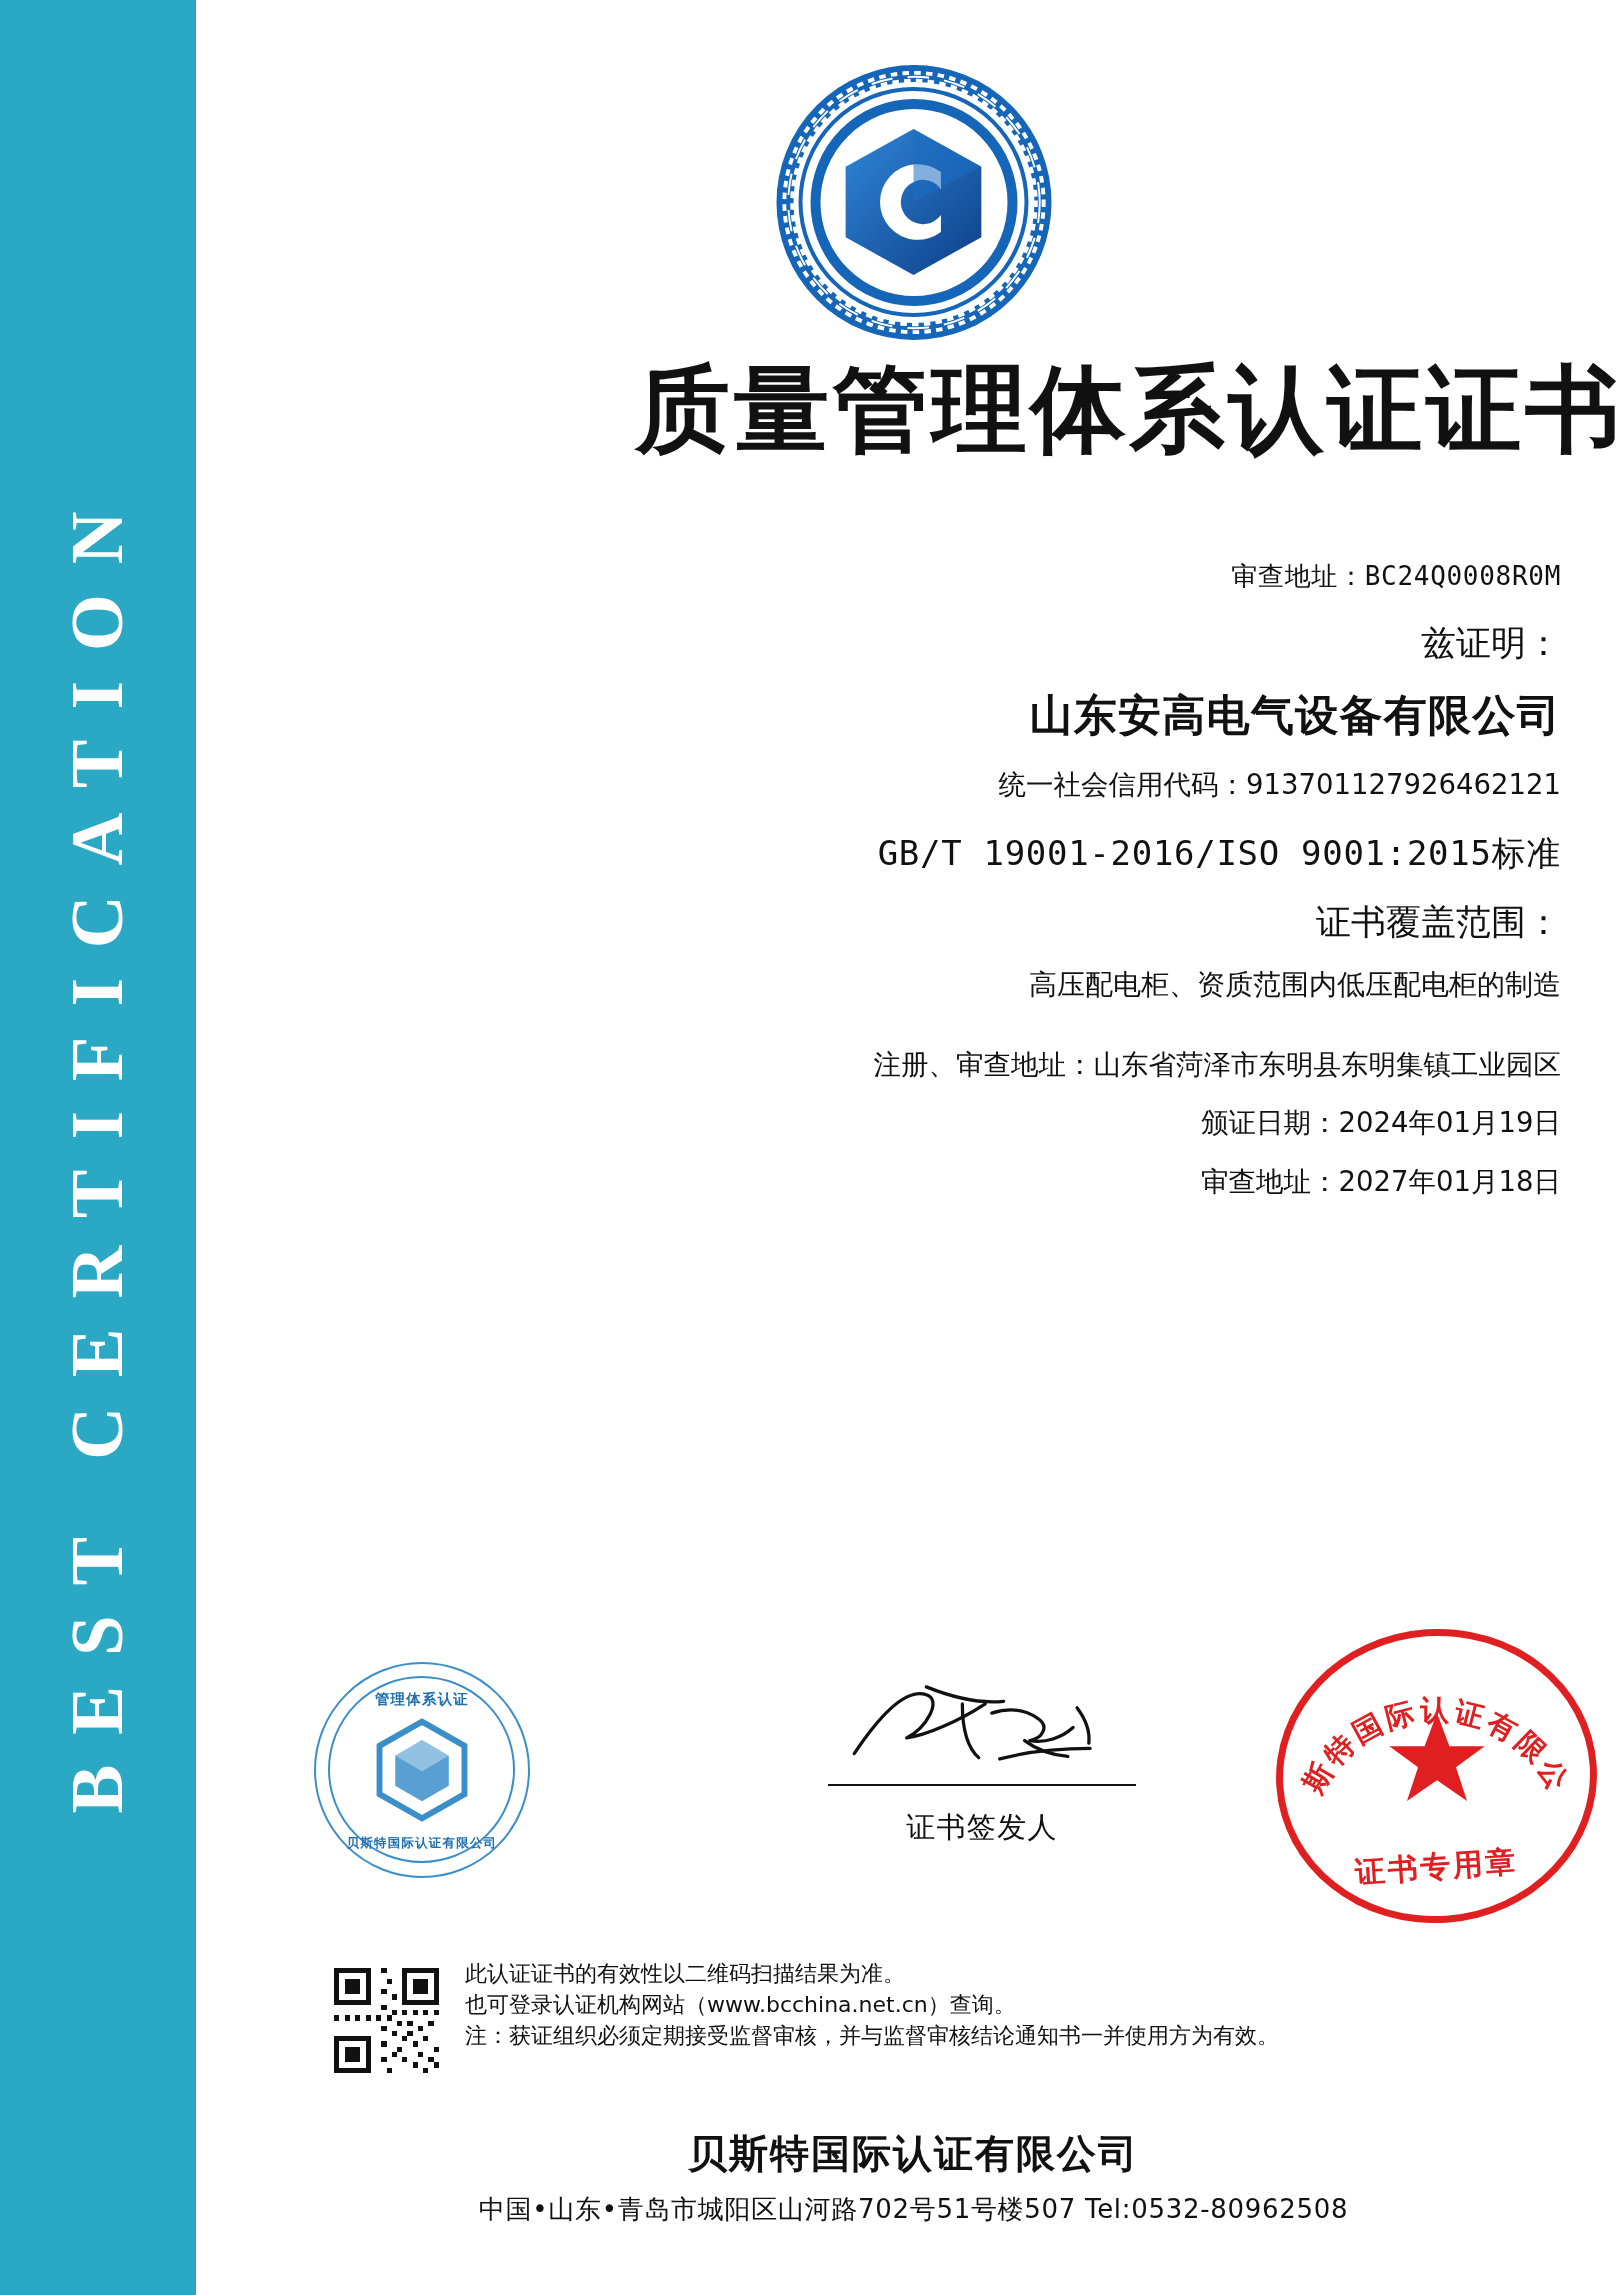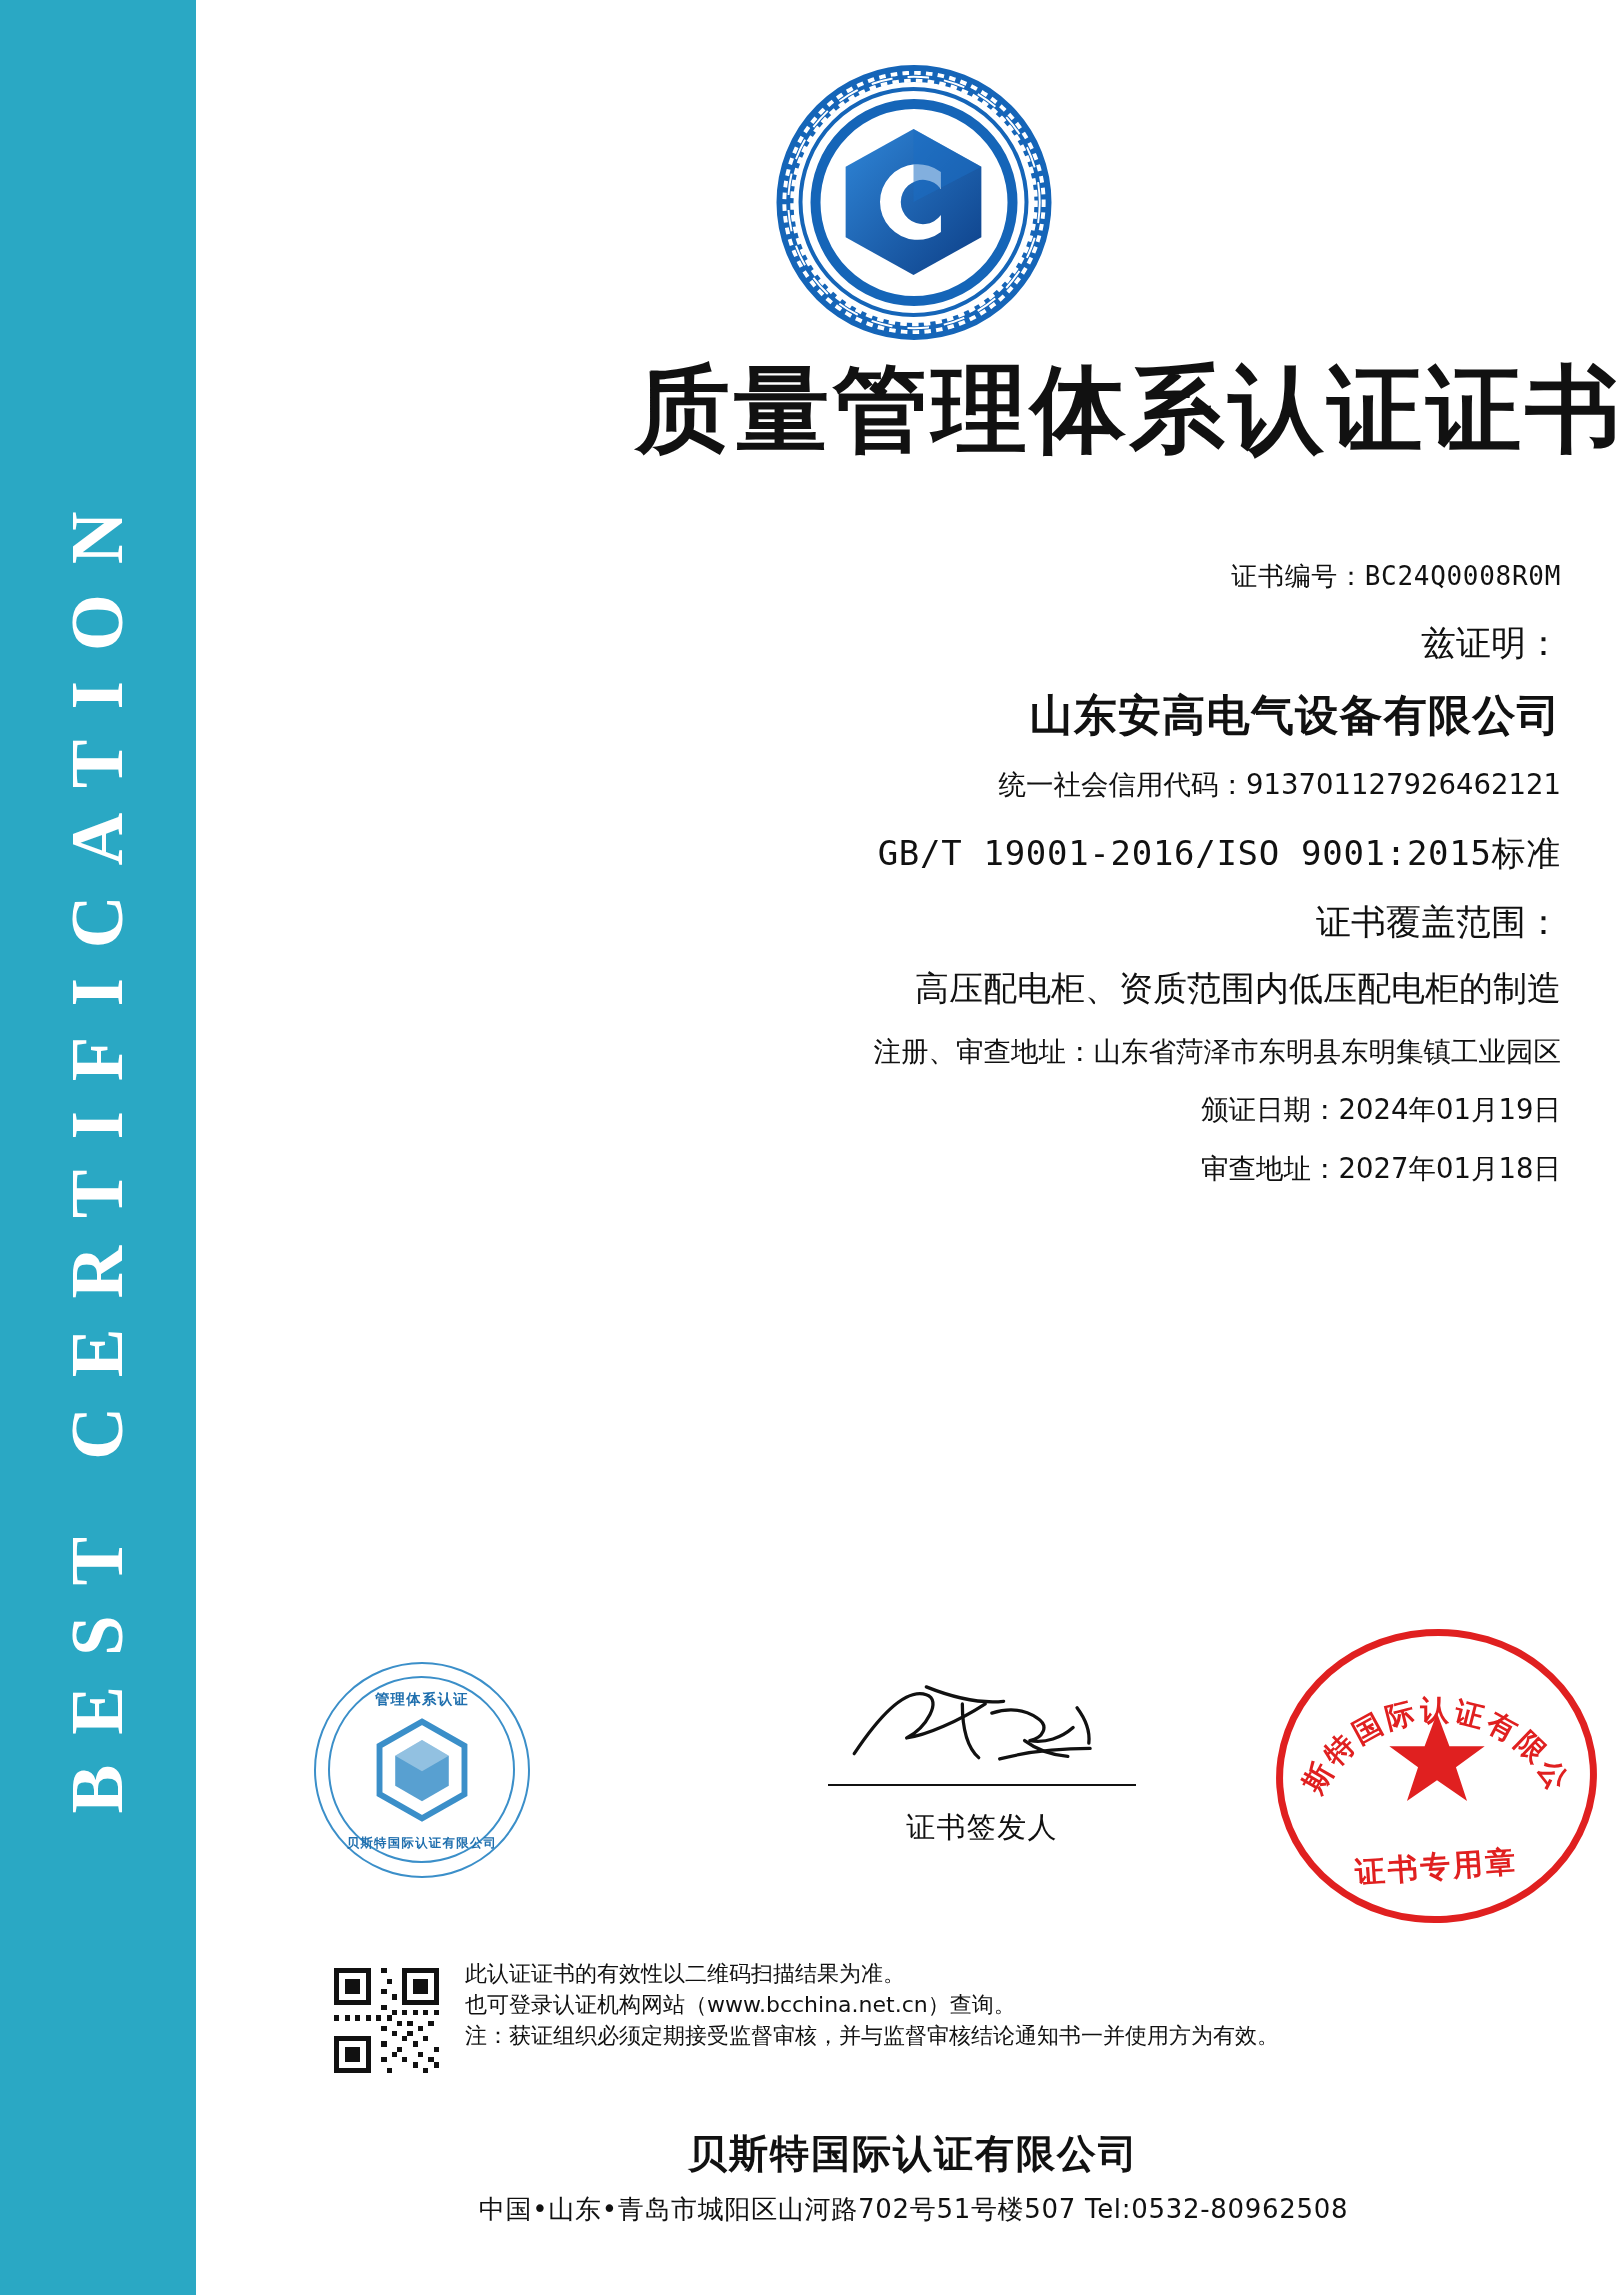--- a/index.html
+++ b/index.html
@@ -169,22 +169,22 @@
     margin-bottom: 35px;
     letter-spacing: 0.7px;
     font-family: "DejaVu Sans Mono", monospace;
   }
   .l-scopelabel {
     font-size: 35px;
     margin-bottom: 31px;
     font-family: "DejaVu Sans", sans-serif;
   }
   .l-scope {
-    font-size: 34px;
-    margin-bottom: 33px;
+    font-size: 28px;
+    margin-bottom: 52px;
     font-family: "DejaVu Sans", sans-serif;
   }
   .l-address {
     font-size: 27.5px;
     margin-bottom: 31px;
     font-family: "DejaVu Sans", sans-serif;
   }
   .l-issue {
     font-size: 27.5px;
     margin-bottom: 31px;
@@ -395,21 +395,21 @@
           <path d="M160 72 a58 58 0 1 0 0 92 l0 -26 a34 34 0 1 1 0 -40 Z" fill="#ffffff"></path>
           <path d="M118 6 L222 64 L118 118 Z" fill="#1b6ec2" opacity="0.55"></path>
         </svg>
       </div>
     </div>
 
     <div class="cert-title">质量管理体系认证证书</div>
 
     <div class="body-block">
       <div class="line l-certno">
-        <span class="lbl">证书编号：</span><span>BC24Q0008R0M</span>
+        <span class="lbl">审查地址：</span><span>BC24Q0008R0M</span>
       </div>
       <div class="line l-hereby">兹证明：</div>
       <div class="line l-company">山东安高电气设备有限公司</div>
       <div class="line l-credit">统一社会信用代码：913701127926462121</div>
       <div class="line l-standard">GB/T 19001-2016/ISO 9001:2015标准</div>
       <div class="line l-scopelabel">证书覆盖范围：</div>
       <div class="line l-scope">高压配电柜、资质范围内低压配电柜的制造</div>
       <div class="line l-address">注册、审查地址：山东省菏泽市东明县东明集镇工业园区</div>
       <div class="line l-issue">颁证日期：2024年01月19日</div>
       <div class="line l-valid">审查地址：2027年01月18日</div>

